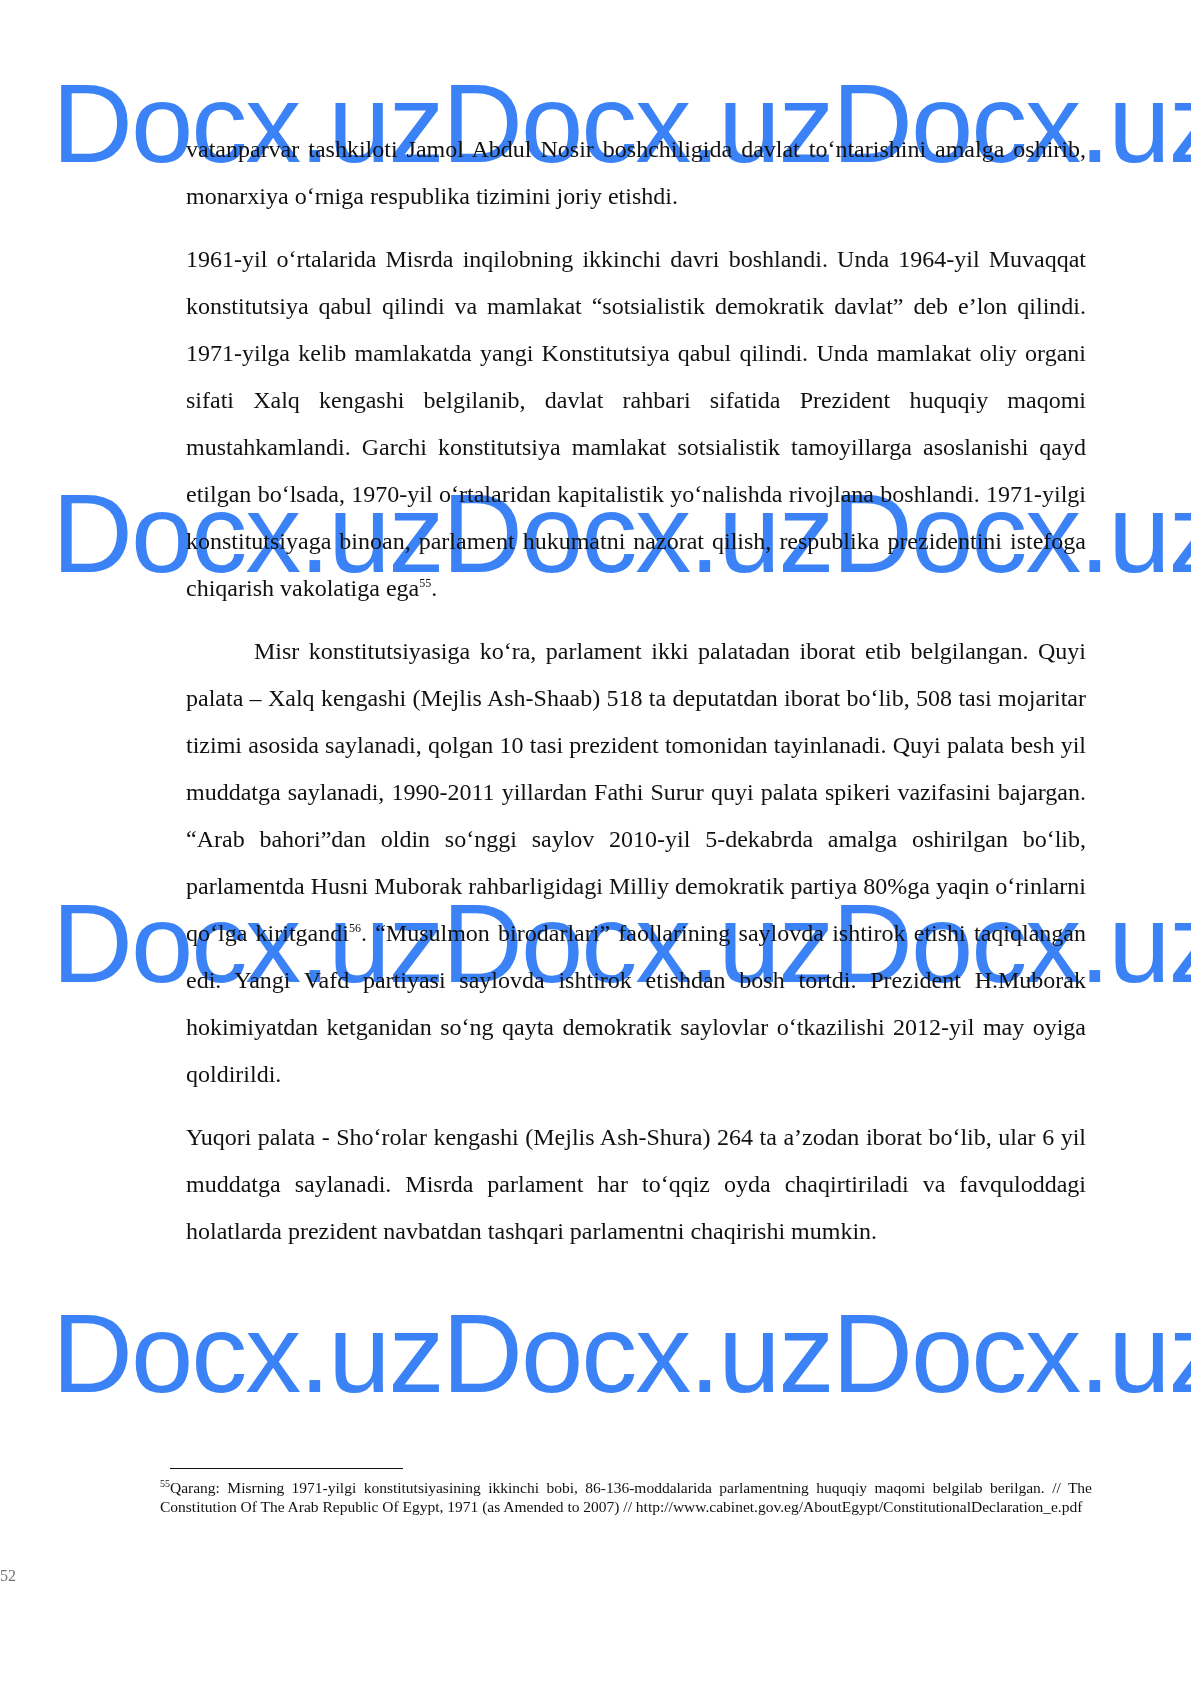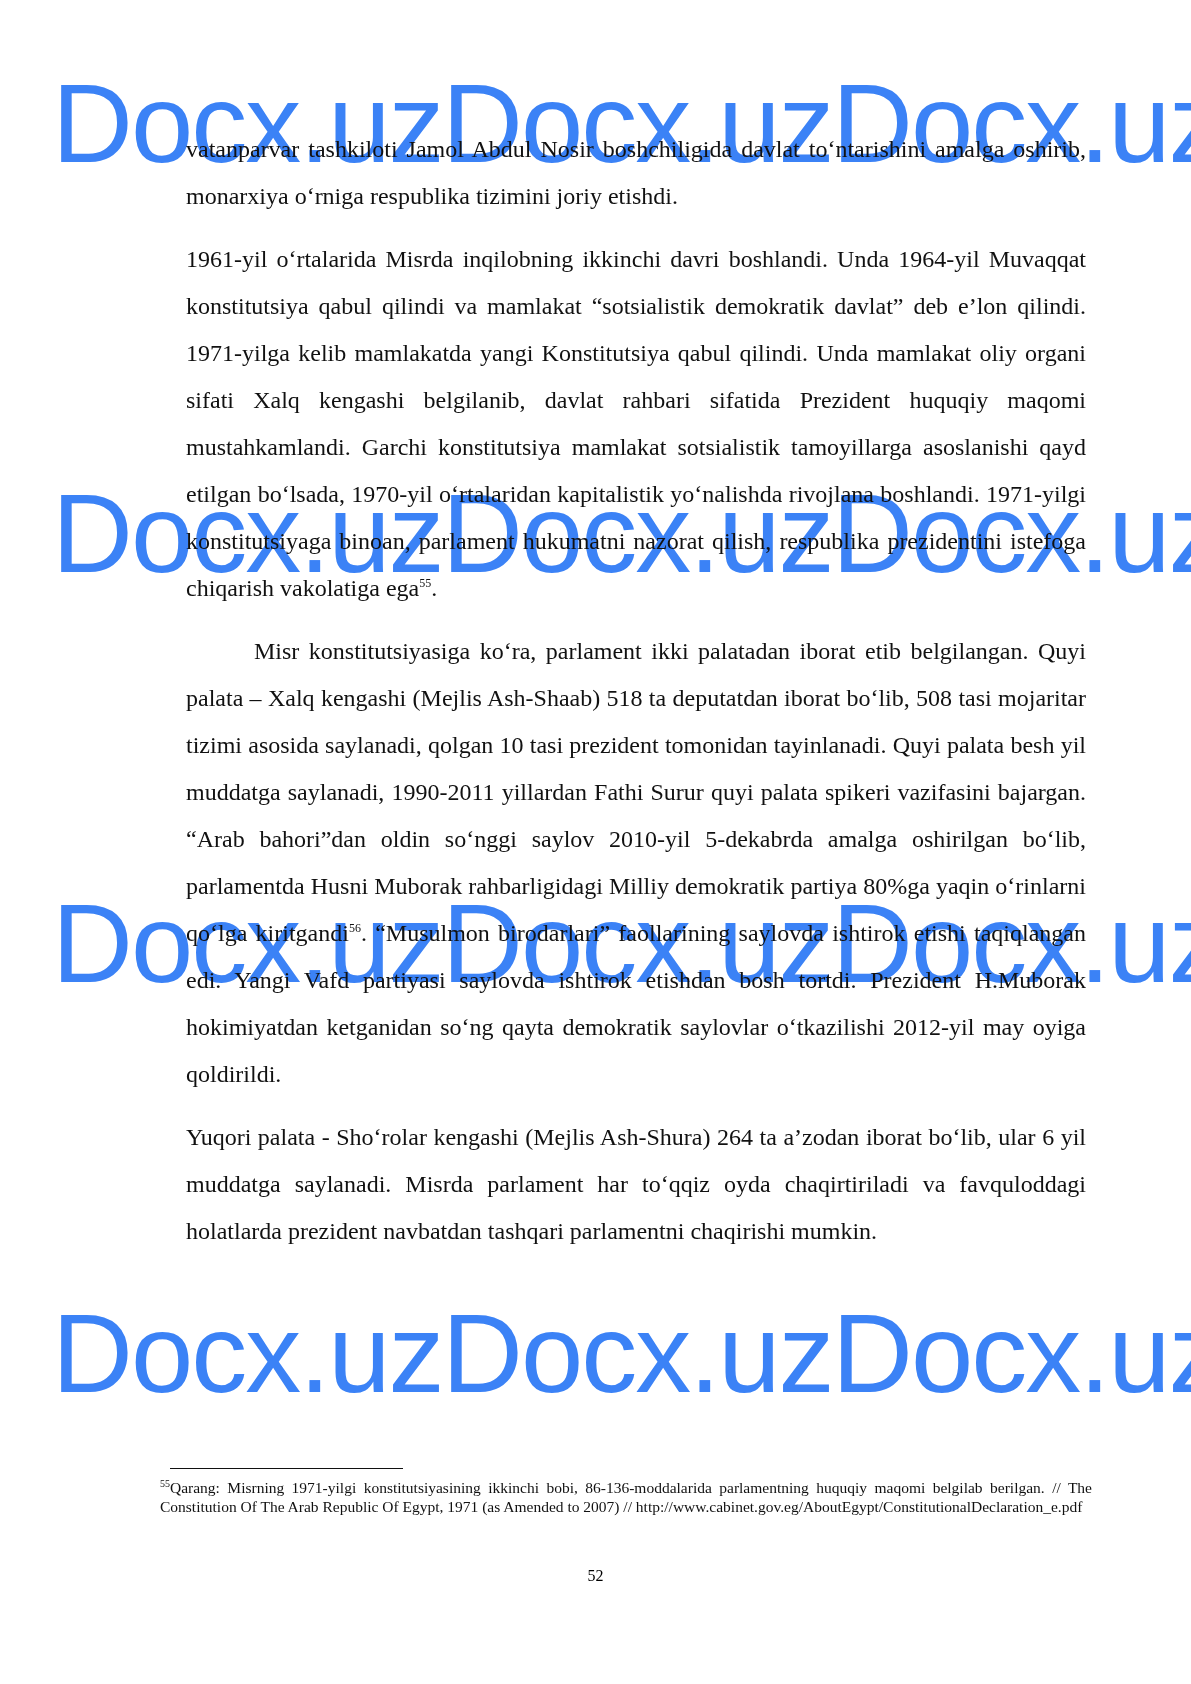--- a/index.html
+++ b/index.html
@@ -37,22 +37,22 @@
       border-top: 1.3px solid #111; z-index: 1;
     }
     .footnotes {
       position: absolute; left: 160px; top: 1478px; width: 932px;
       font-family: "Liberation Serif", serif;
       font-size: 15.5px; line-height: 19px; color: #111; text-align: justify; z-index: 1;
     }
     .footnotes p { margin: 0; }
     .footnotes sup { font-size: 10px; }
     .page-number {
-      position: absolute; left: 0; width: 1191px; top: 1567px; text-align: center;
-      font-family: "Liberation Serif", serif; font-size: 16px; color: #000000; z-index: 1;
+      position: absolute; left: 0; width: 1191px; top: 1567px; 
+      font-family: "Liberation Serif", serif; font-size: 16px; color: #737373; z-index: 1;
     }
   </style>
 </head>
 <body>
 
 <div class="page">
 
   <div class="watermark" style="left:52px; top:68px;">Docx.uz</div>
   <div class="watermark" style="left:442px; top:68px;">Docx.uz</div>
   <div class="watermark" style="left:832px; top:68px;">Docx.uz</div>

